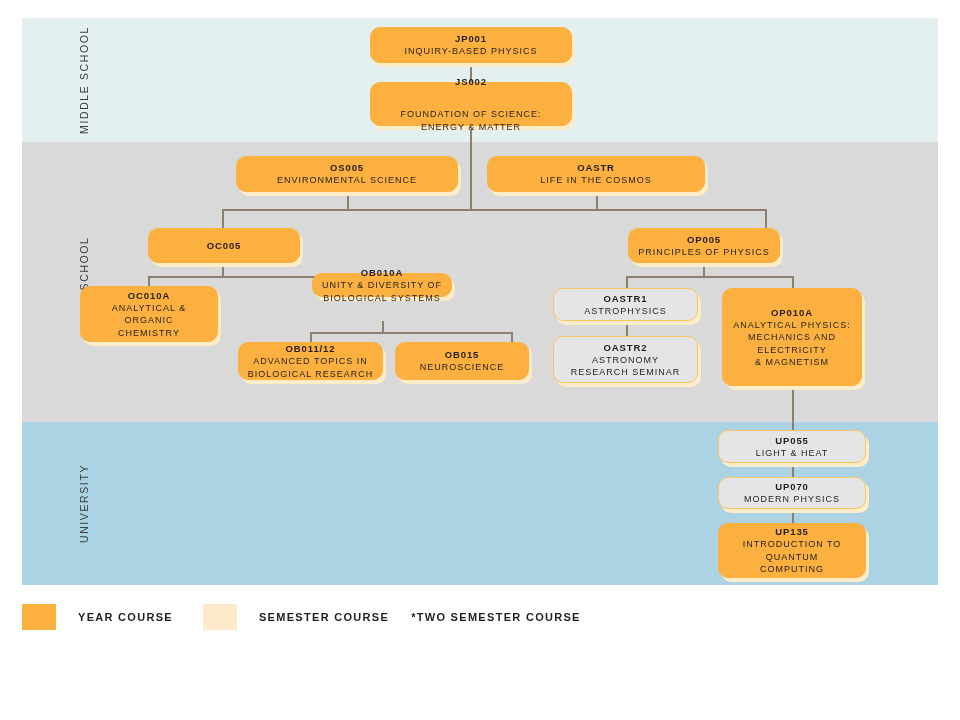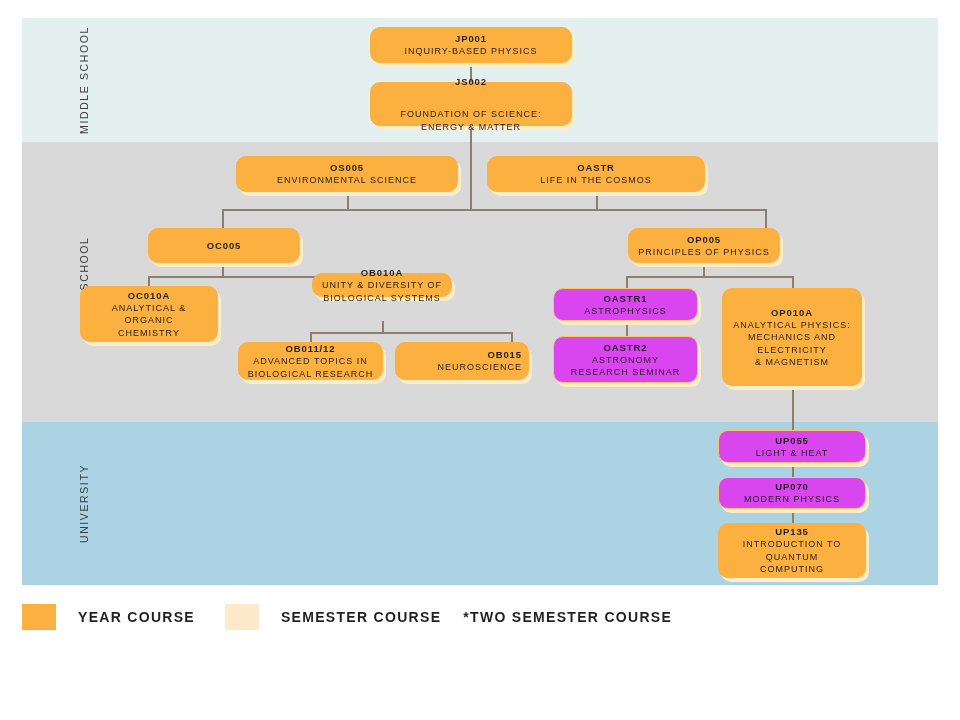--- a/index.html
+++ b/index.html
@@ -38,38 +38,38 @@
     box-sizing:border-box;
     border-radius:10px;
     display:flex;flex-direction:column;
     align-items:center;justify-content:center;
     text-align:center;
     padding:4px 6px;
     box-shadow:3px 4px 0 0 #fdecc8;
     z-index:4;
   }
   .node.year{background:#fbb040;border:1.5px solid #fbb040;}
-  .node.sem {background:#d946ef;border:1.5px solid #fbc55f;}
+  .node.sem {background:#e5e5e5;border:1.5px solid #fbc55f;}
 
   .code{
     font-weight:bold;font-size:9.5px;letter-spacing:0.9px;
     color:#231f20;line-height:13px;
   }
   .name{
     font-size:9px;letter-spacing:1.0px;
     color:#231f20;line-height:12.5px;font-weight:400;
   }
 
   
   #legend{position:absolute;left:22px;top:604px;height:26px;display:flex;align-items:center;}
   .sw{width:34px;height:26px;}
   .sw.year{background:#fbb040;}
   .sw.sem{background:#fdeacb;}
   .lg-txt{
-    font-size:14px;font-weight:bold;letter-spacing:1.3px;
+    font-size:11px;font-weight:bold;letter-spacing:1.3px;
     color:#231f20;white-space:nowrap;
   }
 </style>
 </head>
 <body>
 
 <div id="stage">
 
   <div class="band" id="band-middle"></div>
   <div class="band" id="band-high"></div>
@@ -153,21 +153,21 @@
   <div class="node year" style="left:312px;top:273px;width:140px;height:24px;">
     <div class="code">OB010A</div>
     <div class="name">UNITY &amp; DIVERSITY OF<br>BIOLOGICAL SYSTEMS</div>
   </div>
 
   <div class="node year" style="left:238px;top:342px;width:145px;height:38px;">
     <div class="code">OB011/12</div>
     <div class="name">ADVANCED TOPICS IN<br>BIOLOGICAL RESEARCH</div>
   </div>
 
-  <div class="node year" style="left:395px;top:342px;width:134px;height:38px;align-items:flex-end;">
+  <div class="node year" style="left:395px;top:342px;width:134px;height:38px;">
     <div class="code">OB015</div>
     <div class="name">NEUROSCIENCE</div>
   </div>
 
   <div class="node sem" style="left:553px;top:288px;width:145px;height:33px;">
     <div class="code">OASTR1</div>
     <div class="name">ASTROPHYSICS</div>
   </div>
 
   <div class="node sem" style="left:553px;top:336px;width:145px;height:47px;">

